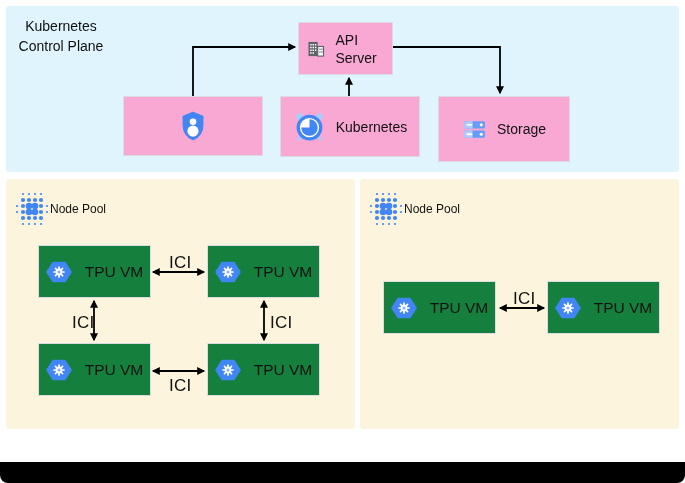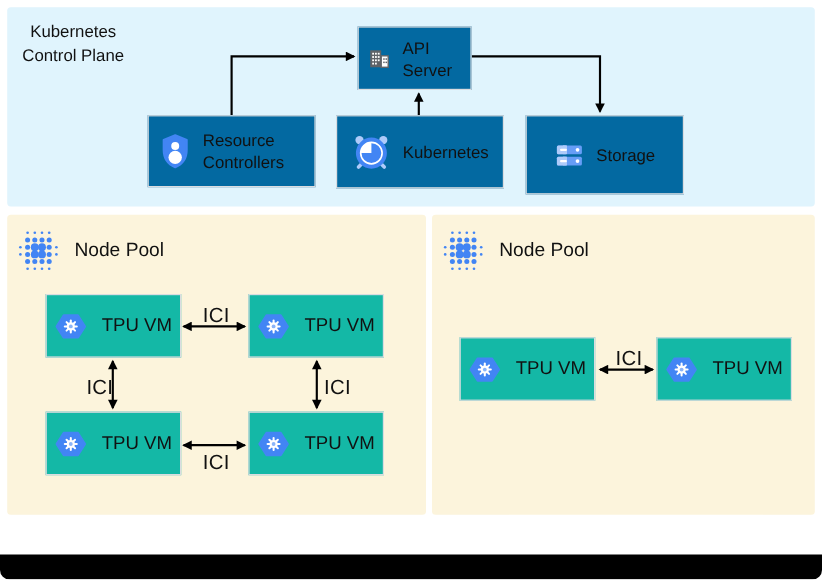--- a/index.html
+++ b/index.html
@@ -9,31 +9,31 @@
     -webkit-font-smoothing:antialiased;
   }
   .panel{position:absolute;border-radius:3px;}
   .panel-blue{left:6px;top:6px;width:673px;height:166px;background:#e0f4fd;}
   .panel-yellow-l{left:6px;top:179px;width:349px;height:250px;background:#fcf4dc;}
   .panel-yellow-r{left:360px;top:179px;width:319px;height:250px;background:#fcf4dc;}
 
   .cp-title{position:absolute;left:10px;top:16px;width:102px;text-align:center;
     font-size:14px;line-height:20px;color:#111;}
 
-  .node-box{position:absolute;background:#0369a1;border:1px solid #dadce0;box-sizing:border-box;
+  .node-box{position:absolute;background:#f9a8d4;border:1px solid #dadce0;box-sizing:border-box;
     display:flex;align-items:center;justify-content:center;gap:10px;font-size:14px;color:#111;}
   .node-box .lbl{line-height:18px;}
   .lbl-api{width:50px;}
   .lbl-rc{width:84px;}
 
-  .tpu-box{position:absolute;width:113px;height:53px;background:#14b8a6;border:1px solid #dadce0;
+  .tpu-box{position:absolute;width:113px;height:53px;background:#15803d;border:1px solid #dadce0;
     box-sizing:border-box;display:flex;align-items:center;justify-content:center;gap:13px;
     font-size:15.5px;color:#111;}
 
-  .np-header{position:absolute;display:flex;align-items:center;gap:12px;font-size:16px;color:#111;}
+  .np-header{position:absolute;display:flex;align-items:center;font-size:12px;color:#111;}
 
   .ici{position:absolute;font-size:17px;color:#111;letter-spacing:0.2px;}
 
   .arrow-layer{position:absolute;left:0;top:0;width:685px;height:483px;pointer-events:none;}
 
   .bottom-bar{position:absolute;left:0;top:462px;width:685px;height:21px;background:#000;
     border-radius:0 0 8px 8px;}
 
   .icon{flex:0 0 auto;display:block;}
 </style>
@@ -102,21 +102,20 @@
     <svg class="icon" width="26" height="30" viewBox="0 0 24 28">
       <defs>
         <clipPath id="shieldClip">
           <path d="M12 1.5 L21 5.2 V13 C21 19.5 17.2 24.3 12 26.5 C6.8 24.3 3 19.5 3 13 V5.2 Z"></path>
         </clipPath>
       </defs>
       <path d="M12 1.5 L21 5.2 V13 C21 19.5 17.2 24.3 12 26.5 C6.8 24.3 3 19.5 3 13 V5.2 Z" fill="#4285f4" stroke="#4285f4" stroke-width="1.5" stroke-linejoin="round"></path>
       <circle cx="12" cy="10" r="3.1" fill="#fff"></circle>
       <circle cx="12" cy="18.8" r="5.2" fill="#fff" clip-path="url(#shieldClip)"></circle>
     </svg>
-    <span class="lbl lbl-rc">Resource Controllers</span>
   </div>
 
   <div class="node-box" style="left:280px;top:96px;width:140px;height:61px;">
     <svg class="icon" width="33" height="33" viewBox="0 0 24 24">
       <circle cx="4.8" cy="4.9" r="2.5" fill="#aecbfa"></circle>
       <circle cx="19.2" cy="4.9" r="2.5" fill="#aecbfa"></circle>
       <g stroke="#aecbfa" stroke-width="2.2" stroke-linecap="round">
         <path d="M4.2 21.2 L6.6 18.8"></path>
         <path d="M19.8 21.2 L17.4 18.8"></path>
       </g>

